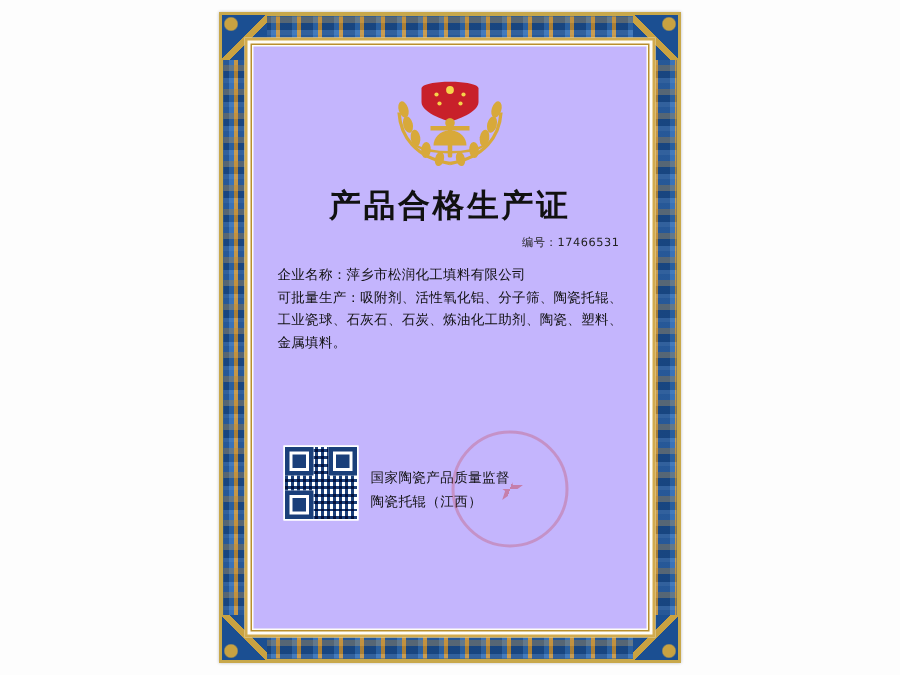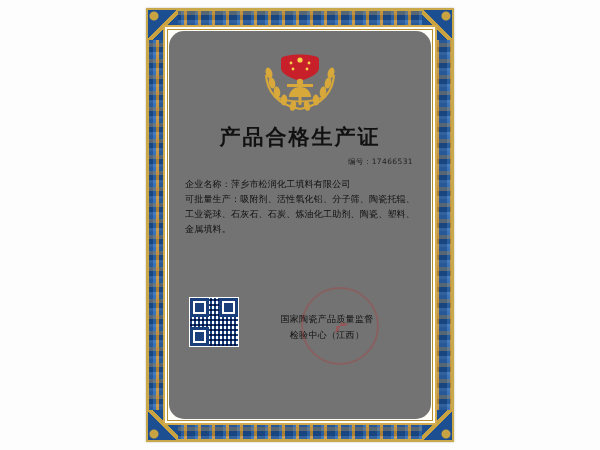--- a/index.html
+++ b/index.html
@@ -63,23 +63,22 @@
     background: #fffdf7;
   }
   .border-inner-thin {
     position: absolute;
     left: 21px; top: 21px; right: 21px; bottom: 21px;
     border: 1px solid #b9902f;
   }
   .paper {
     position: absolute;
     left: 23px; top: 23px; right: 23px; bottom: 23px;
-    background: #737373;
+    background: #c4b5fd;
     overflow: hidden;
-    border-radius: 15px;
   }
 
   
   .corner {
     position: absolute;
     width: 30px;
     height: 30px;
     background:
       radial-gradient(circle at 6px 6px, #c9a241 0 4px, transparent 5px),
       linear-gradient(135deg, #1b4f92 0 48%, #c9a241 48% 58%, #1b4f92 58% 100%);
@@ -161,21 +160,20 @@
     background: #1a3f7a;
     display: block;
   }
 
   
   .signer {
     position: absolute;
     right: 24px;
     bottom: 76px;
     width: 160px;
-    text-align: center;
     font-size: 9px;
     line-height: 16px;
     color: #101010;
     letter-spacing: 0.3px;
   }
   .sign-date {
     position: absolute;
     right: 30px;
     bottom: 46px;
     width: 150px;
@@ -288,21 +286,21 @@
         <span class="qr-finder" style="right:0;top:0;">
             <i></i>
           </span>
         <span class="qr-finder" style="left:0;bottom:0;">
             <i></i>
           </span>
       </div>
 
       <div class="signer">
         <div>国家陶瓷产品质量监督</div>
-        <div>检验中心（江西）</div>
+        <div>陶瓷托辊（江西）</div>
       </div>
 
       <div class="seal"></div>
 
 
     </div>
   </div>
 </div>
 
 </body></html>

